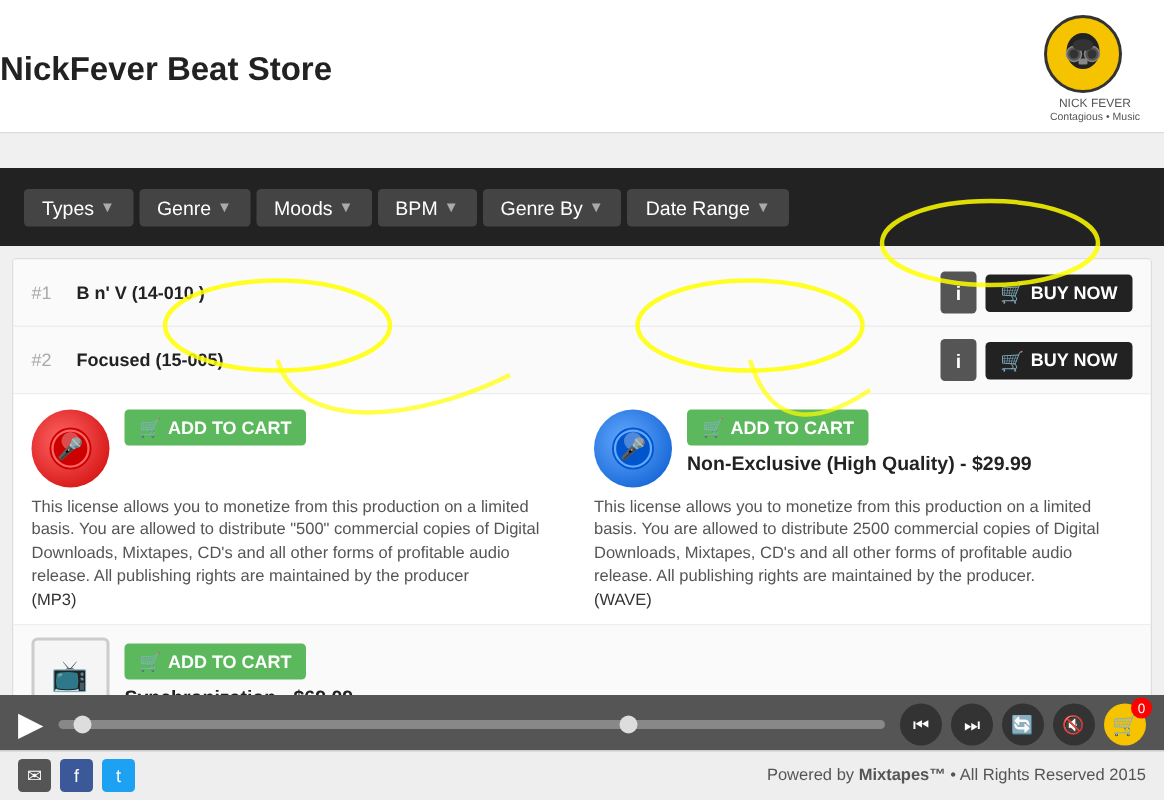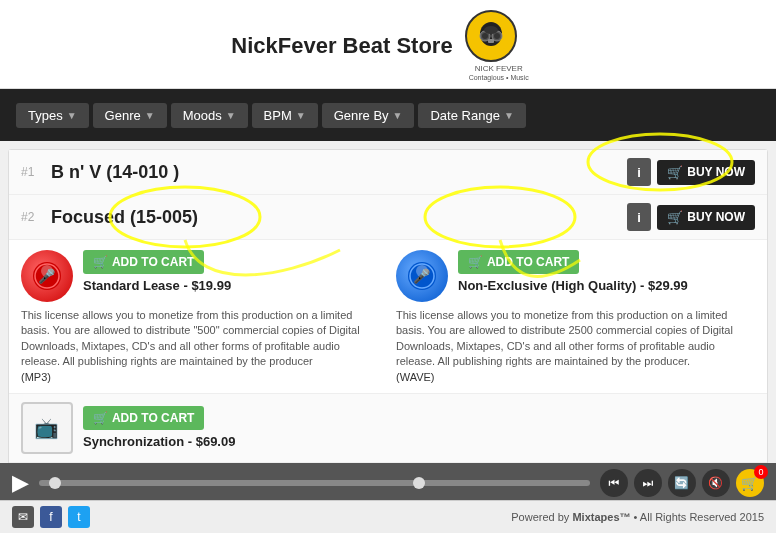--- a/index.html
+++ b/index.html
@@ -11,21 +11,21 @@
       overflow: hidden;
     }
 
     
     .header {
       background: #fff;
       padding: 10px 16px 6px 0;
       border-bottom: 1px solid #ddd;
       display: flex;
       align-items: center;
-      justify-content: center;
+      justify-content: space-between;
     }
     .header-title {
       font-size: 22px;
       font-weight: bold;
       color: #222;
     }
     .logo-area {
       display: flex;
       flex-direction: column;
       align-items: center;
@@ -50,20 +50,21 @@
     }
 
     
     .navbar {
       background: #222;
       padding: 0 16px;
       display: flex;
       align-items: center;
       gap: 4px;
       height: 52px;
+      margin-top: 23px;
     }
     .nav-btn {
       background: #444;
       color: #fff;
       border: none;
       padding: 5px 12px;
       font-size: 13px;
       cursor: pointer;
       border-radius: 3px;
       display: flex;
@@ -91,21 +92,21 @@
       background: #fafafa;
     }
     .track-num {
       color: #aaa;
       font-size: 12px;
       margin-right: 8px;
       min-width: 22px;
     }
     .track-name {
       font-weight: bold;
-      font-size: 18px;
+      font-size: 12px;
       color: #222;
     }
     .track-actions {
       display: flex;
       align-items: center;
       gap: 6px;
     }
     .info-btn {
       background: #555;
       color: #fff;
@@ -451,23 +452,20 @@
                 <circle cx="15" cy="10" r="6" fill="#fff" opacity="0.3"></circle>
                 <circle cx="15" cy="15" r="12" fill="none" stroke="#ff6666" stroke-width="1.5"></circle>
                 <text x="15" y="20" text-anchor="middle" font-size="14" fill="#fff">🎤</text>
               </svg>
             </div>
             <div class="license-content">
               <button class="add-to-cart-btn">
                 <span>🛒</span>
                 <span>ADD TO CART</span>
               </button>
-              <div class="license-title">
-                <span>Standard Lease - </span><span>$19.99</span>
-              </div>
             </div>
           </div>
           <div class="license-desc">
             <span>This license allows you to monetize from this production on a limited basis. You are allowed to distribute "500" commercial copies of Digital Downloads, Mixtapes, CD's and all other forms of profitable audio release. All publishing rights are maintained by the producer</span>
             <br><strong>(MP3)</strong>
           </div>
         </div>
 
         <div class="license-card">
           <div class="license-header">

